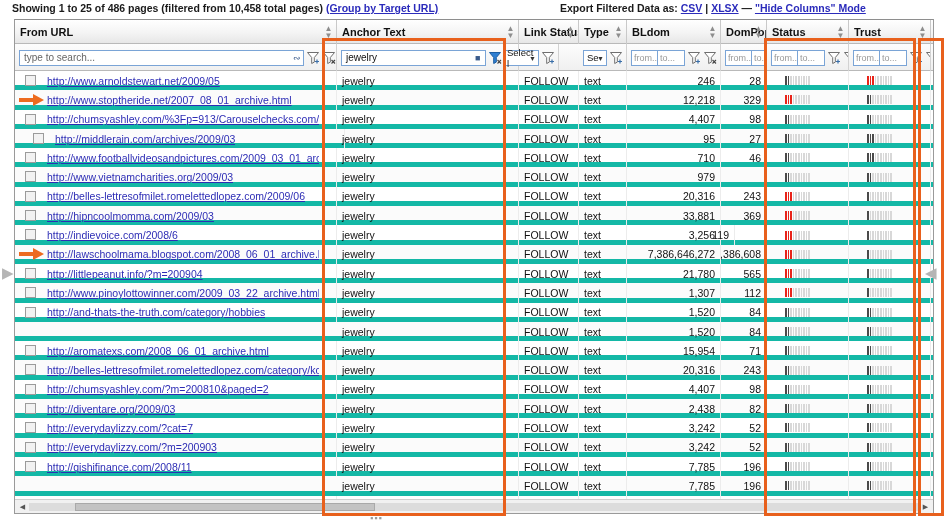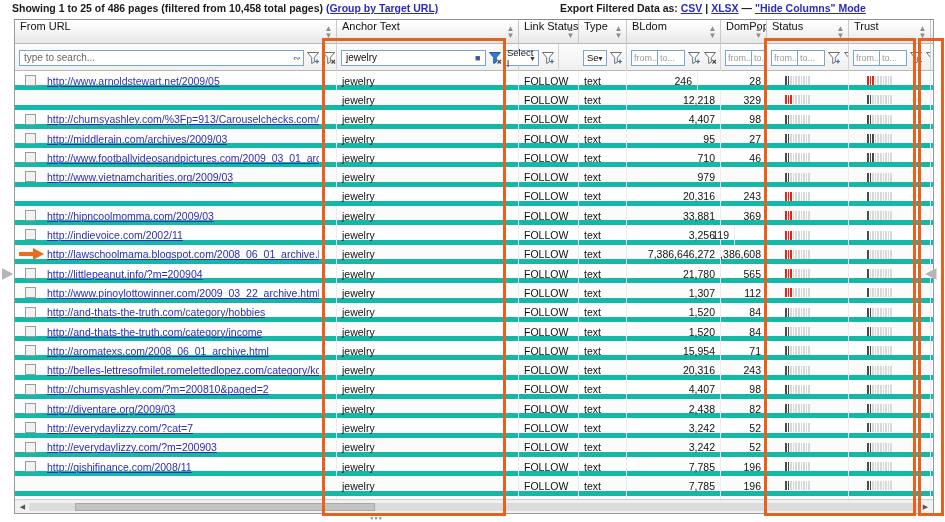--- a/index.html
+++ b/index.html
@@ -27,22 +27,22 @@
     border: 1px solid #9a9a9a; border-top:1px solid #8e8e8e;
     background:#fff; overflow: hidden;
   }
   .hdrrow {
     position:relative; height: 24px; width:100%;
     background: linear-gradient(#ffffff 0%, #f4f4f4 55%, #e7e7e7 100%);
     border-bottom: 1px solid #b9b9b9;
   }
   .hdrcell {
     position:absolute; top:0; height:24px;
-    font-size: 11px; font-weight: normal; color:#111;
-    display:flex; padding-left:5px;
+    font-size: 11px; font-weight: bold; color:#111;
+    display:flex; align-items:center; padding-left:5px;
     border-right: 1px solid #c9c9c9;
     overflow:hidden; white-space:nowrap;
   }
   .sorticon {
     position:absolute; right:3px; top:5px; width:9px; height:14px;
     color:#8d8d8d; font-size:8px; line-height:6px; text-align:center;
     display:flex; flex-direction:column; justify-content:center;
   }
   .sorticon i { font-style:normal; display:block; font-size:8px; line-height:7px; }
 
@@ -325,21 +325,21 @@
 
     <div class="bodyarea" id="bodyarea">
         <div class="row">
           <div class="cell urlcell" style="left: 0px; width: 322px;">
             <span class="chk"></span>
             <a>http://www.arnoldstewart.net/2009/05</a>
           </div>
           <div class="cell pad" style="left: 322px; width: 182px;">jewelry</div>
           <div class="cell pad" style="left: 504px; width: 60px;">FOLLOW</div>
           <div class="cell pad" style="left: 564px; width: 48px;">text</div>
-          <div class="cell num" style="left: 589px; width: 94px;">246</div>
+          <div class="cell num" style="left: 612px; width: 94px;">246</div>
           <div class="cell num" style="left: 706px; width: 46px;">28</div>
           <div class="cell" style="left: 752px; width: 82px;">
             <span class="gauge">
               <b class="on"></b>
               <b class="on"></b>
               <b class=""></b>
               <b class=""></b>
               <b class=""></b>
               <b class=""></b>
               <b class=""></b>
@@ -358,20 +358,26 @@
               <b class=""></b>
               <b class=""></b>
               <b class=""></b>
               <b class=""></b>
               <b class=""></b>
             </span>
           </div>
           <div class="cell" style="left: 916px; width: 36px;"></div>
         </div>
         <div class="row alt">
+          <div class="cell urlcell" style="left: 0px; width: 322px;">
+            <span class="arrowmark"><svg viewBox="0 0 26 14" width="26" height="14">
+                <path d="M0 5 h14 v-4 l11 6 l-11 6 v-4 h-14 z" fill="#ed6b1f"></path>
+              </svg></span>
+            <a>http://www.stoptheride.net/2007_08_01_archive.html</a>
+          </div>
           <div class="cell pad" style="left: 322px; width: 182px;">jewelry</div>
           <div class="cell pad" style="left: 504px; width: 60px;">FOLLOW</div>
           <div class="cell pad" style="left: 564px; width: 48px;">text</div>
           <div class="cell num" style="left: 612px; width: 94px;">12,218</div>
           <div class="cell num" style="left: 706px; width: 46px;">329</div>
           <div class="cell" style="left: 752px; width: 82px;">
             <span class="gauge">
               <b class="on red"></b>
               <b class="on red"></b>
               <b class="on red"></b>
@@ -434,21 +440,21 @@
               <b class=""></b>
               <b class=""></b>
               <b class=""></b>
               <b class=""></b>
               <b class=""></b>
             </span>
           </div>
           <div class="cell" style="left: 916px; width: 36px;"></div>
         </div>
         <div class="row alt">
-          <div class="cell urlcell" style="left: 0px; width: 322px;">
+          <div class="cell urlcell" style="left: 8px; width: 322px;">
             <span class="chk"></span>
             <a>http://middlerain.com/archives/2009/03</a>
           </div>
           <div class="cell pad" style="left: 322px; width: 182px;">jewelry</div>
           <div class="cell pad" style="left: 504px; width: 60px;">FOLLOW</div>
           <div class="cell pad" style="left: 564px; width: 48px;">text</div>
           <div class="cell num" style="left: 612px; width: 94px;">95</div>
           <div class="cell num" style="left: 706px; width: 46px;">27</div>
           <div class="cell" style="left: 752px; width: 82px;">
             <span class="gauge">
@@ -554,20 +560,24 @@
               <b class=""></b>
               <b class=""></b>
               <b class=""></b>
               <b class=""></b>
               <b class=""></b>
             </span>
           </div>
           <div class="cell" style="left: 916px; width: 36px;"></div>
         </div>
         <div class="row">
+          <div class="cell urlcell" style="left: 0px; width: 322px;">
+            <span class="chk"></span>
+            <a>http://belles-lettresofmilet.romelettedlopez.com/2009/06</a>
+          </div>
           <div class="cell pad" style="left: 322px; width: 182px;">jewelry</div>
           <div class="cell pad" style="left: 504px; width: 60px;">FOLLOW</div>
           <div class="cell pad" style="left: 564px; width: 48px;">text</div>
           <div class="cell num" style="left: 612px; width: 94px;">20,316</div>
           <div class="cell num" style="left: 706px; width: 46px;">243</div>
           <div class="cell" style="left: 752px; width: 82px;">
             <span class="gauge">
               <b class="on red"></b>
               <b class="on red"></b>
               <b class="on red"></b>
@@ -632,21 +642,21 @@
               <b class=""></b>
               <b class=""></b>
               <b class=""></b>
             </span>
           </div>
           <div class="cell" style="left: 916px; width: 36px;"></div>
         </div>
         <div class="row">
           <div class="cell urlcell" style="left: 0px; width: 322px;">
             <span class="chk"></span>
-            <a>http://indievoice.com/2002/11</a>
+            <a>http://indievoice.com/2008/6</a>
           </div>
           <div class="cell pad" style="left: 322px; width: 182px;">jewelry</div>
           <div class="cell pad" style="left: 504px; width: 60px;">FOLLOW</div>
           <div class="cell pad" style="left: 564px; width: 48px;">text</div>
           <div class="cell num" style="left: 612px; width: 94px;">3,256</div>
           <div class="cell num" style="left: 674px; width: 46px;">119</div>
           <div class="cell" style="left: 752px; width: 82px;">
             <span class="gauge">
               <b class="on red"></b>
               <b class="on red"></b>
@@ -832,24 +842,20 @@
               <b class=""></b>
               <b class=""></b>
               <b class=""></b>
               <b class=""></b>
               <b class=""></b>
             </span>
           </div>
           <div class="cell" style="left: 916px; width: 36px;"></div>
         </div>
         <div class="row alt">
-          <div class="cell urlcell" style="left: 0px; width: 322px;">
-            <span class="chk"></span>
-            <a>http://and-thats-the-truth.com/category/income</a>
-          </div>
           <div class="cell pad" style="left: 322px; width: 182px;">jewelry</div>
           <div class="cell pad" style="left: 504px; width: 60px;">FOLLOW</div>
           <div class="cell pad" style="left: 564px; width: 48px;">text</div>
           <div class="cell num" style="left: 612px; width: 94px;">1,520</div>
           <div class="cell num" style="left: 706px; width: 46px;">84</div>
           <div class="cell" style="left: 752px; width: 82px;">
             <span class="gauge">
               <b class="on"></b>
               <b class="on"></b>
               <b class=""></b>

